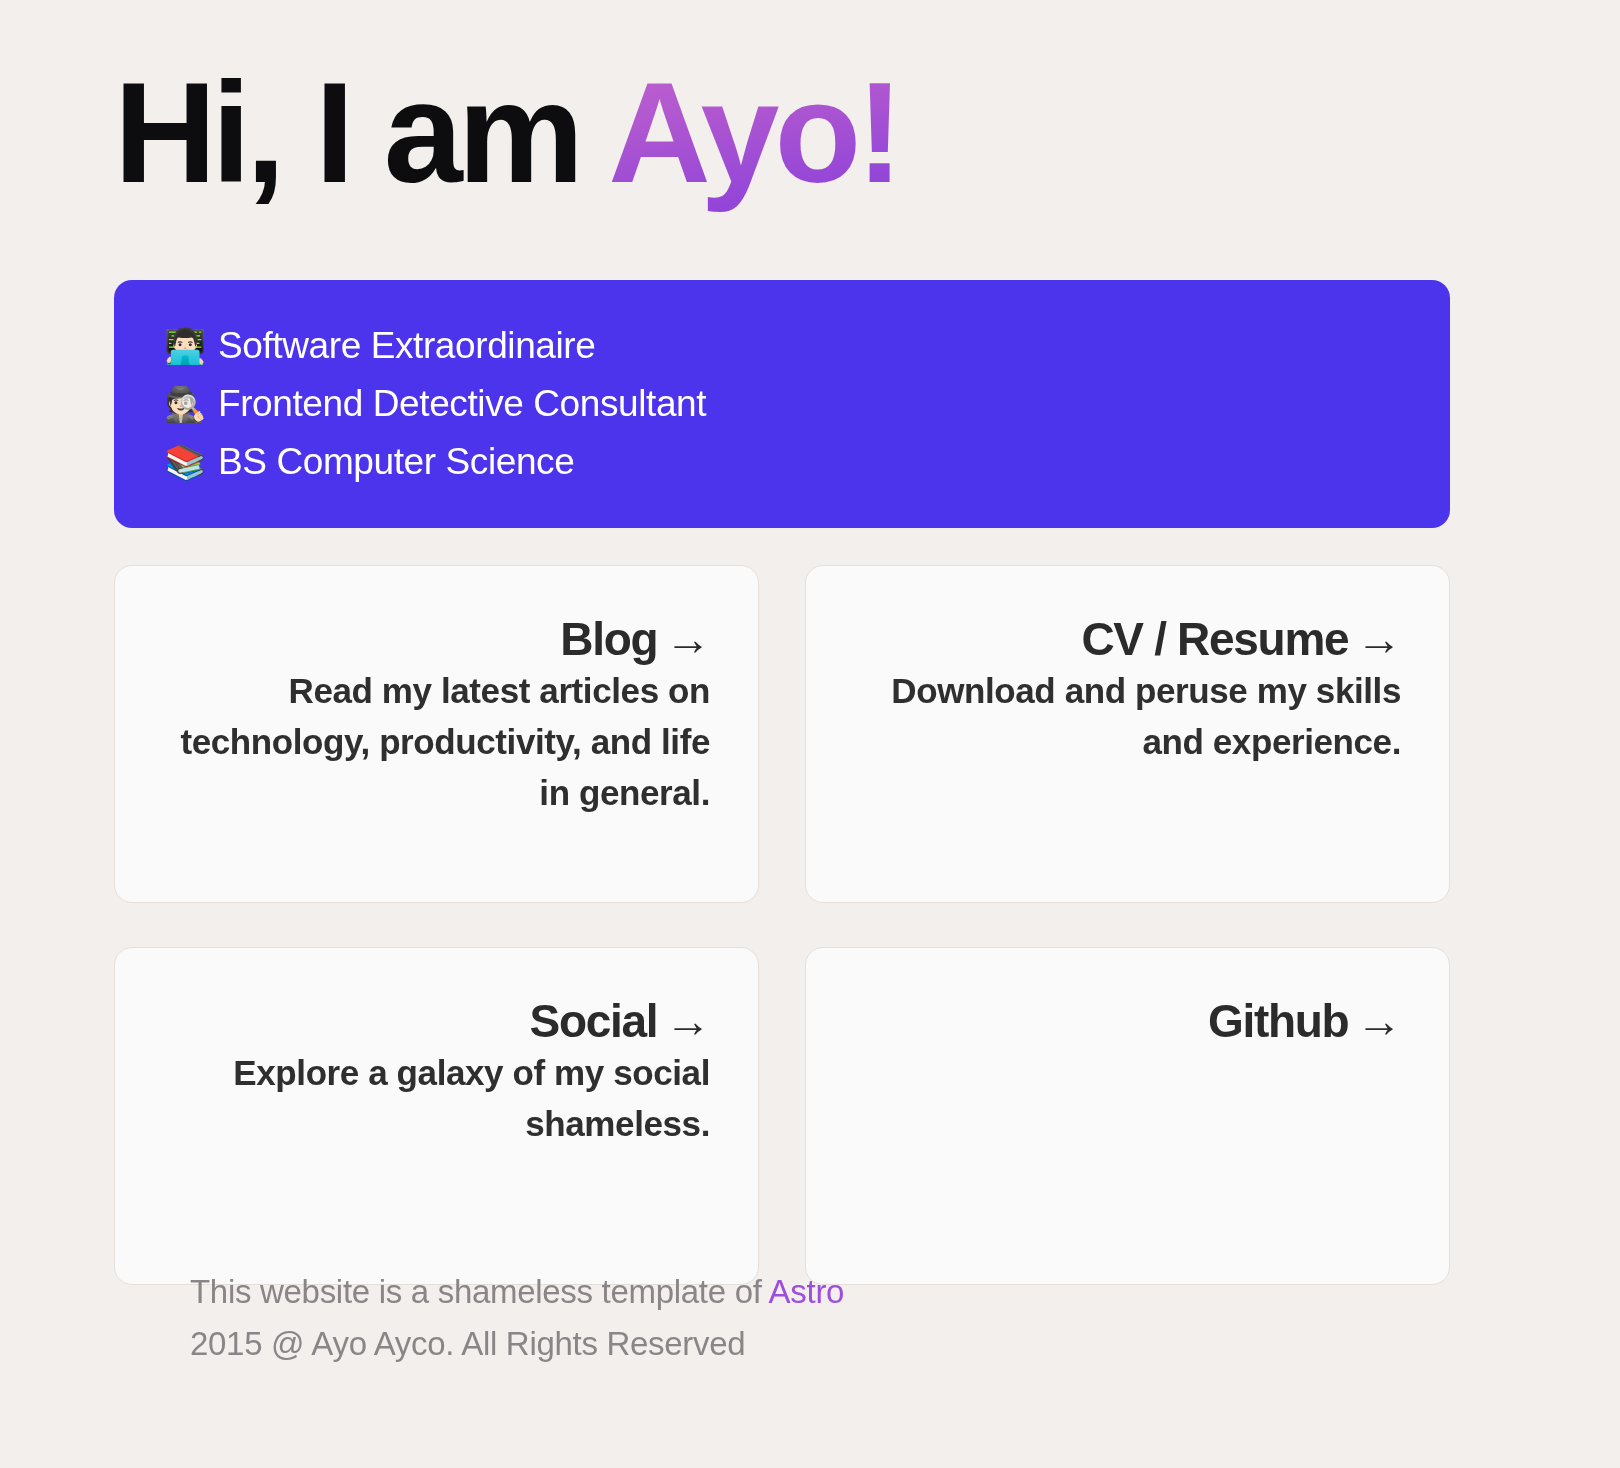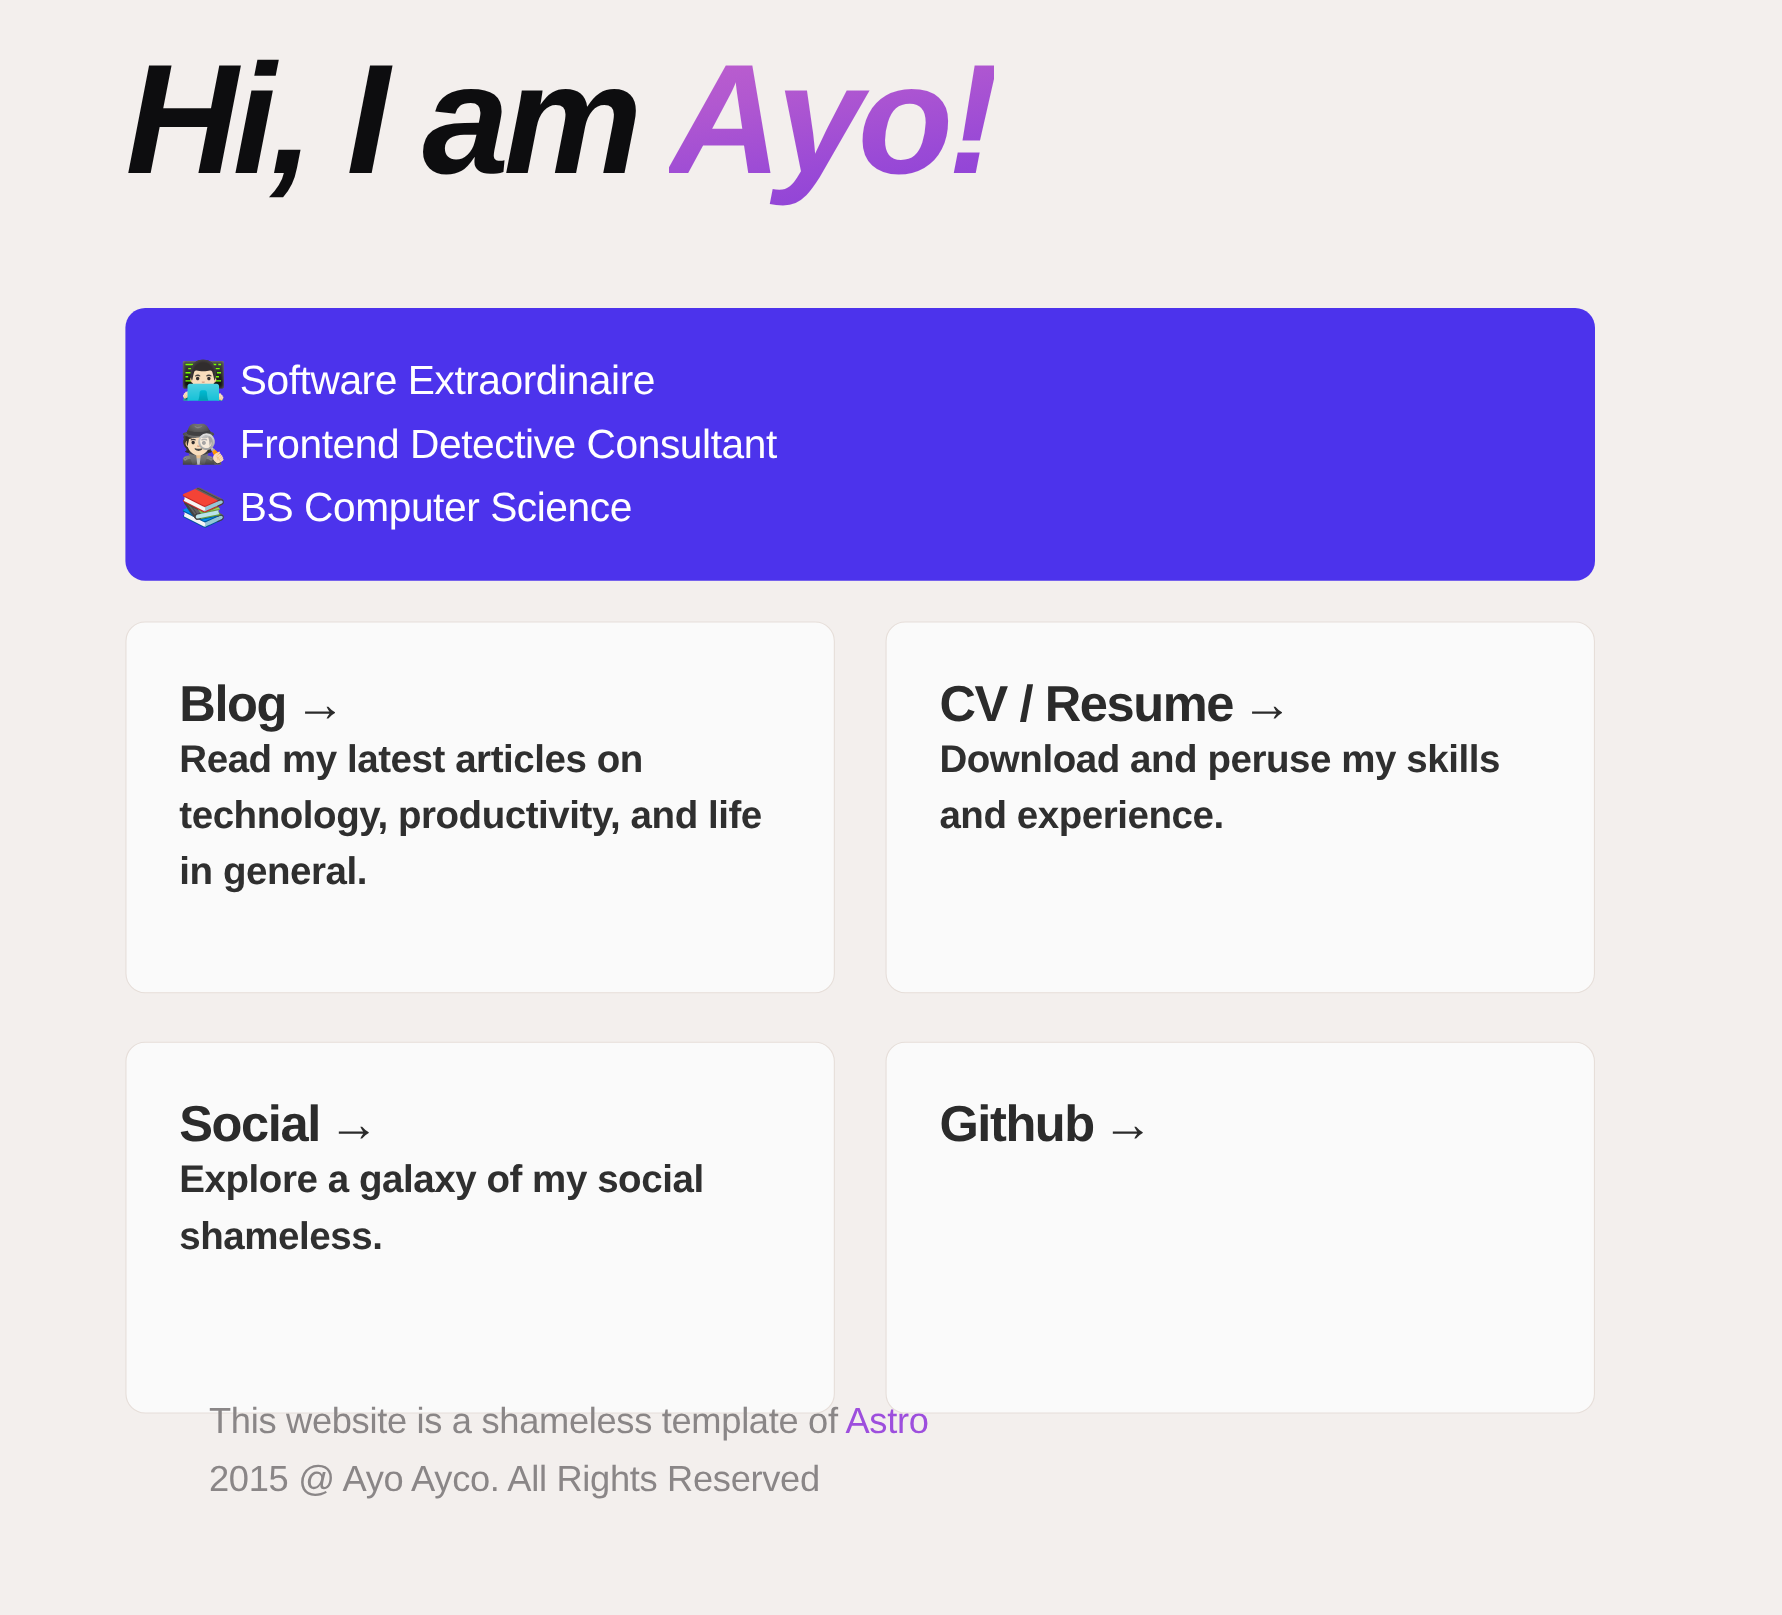--- a/index.html
+++ b/index.html
@@ -20,23 +20,22 @@
     position: relative;
     width: 1620px;
     height: 1468px;
     padding: 0;
   }
 
   
   .hero {
     position: absolute;
     left: 114px;
-    top: 32px;
+    top: 56px;
     width: 1400px;
-    font-style: italic;
   }
 
   .hero-title {
     font-size: 142px;
     font-weight: 900;
     letter-spacing: -5px;
     line-height: 1.08;
     color: #0d0d0f;
     white-space: nowrap;
   }
@@ -90,20 +89,21 @@
   
   .card-grid {
     position: absolute;
     left: 114px;
     top: 565px;
     width: 1336px;
     display: grid;
     grid-template-columns: 645px 645px;
     column-gap: 46px;
     row-gap: 44px;
+    text-align: right;
   }
 
   .card {
     background: #fafafa;
     border: 1px solid #e6ded9;
     border-radius: 18px;
     padding: 48px 48px 44px 48px;
     min-height: 338px;
     text-decoration: none;
     display: block;

